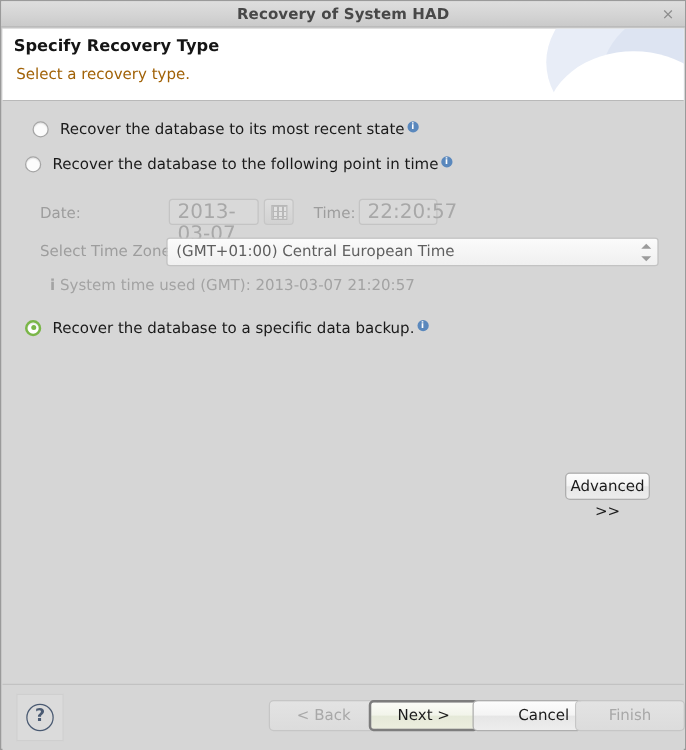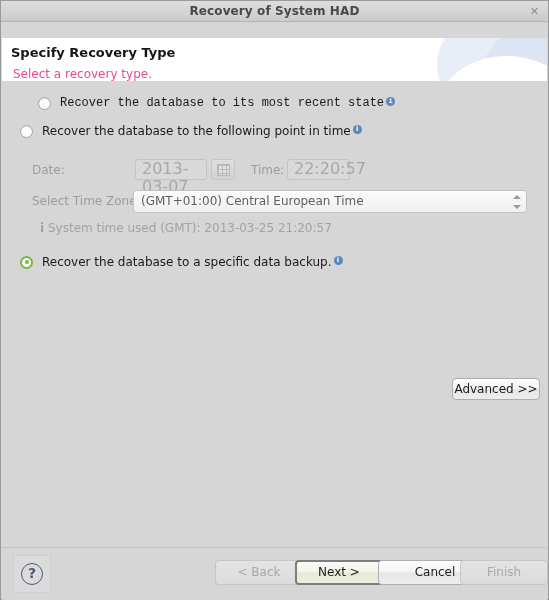--- a/index.html
+++ b/index.html
@@ -62,21 +62,20 @@
   
   #header {
     position: absolute;
     left: 1px;
     top: 22px;
     width: 545px;
     height: 57px;
     background: #ffffff;
     border-bottom: 1px solid #b9b9b9;
     overflow: hidden;
-    margin-top: 15px;
   }
   #header .swoosh1 {
     position: absolute;
     right: -60px;
     top: -38px;
     width: 170px;
     height: 130px;
     border-radius: 50%;
     background: #e8edf7;
   }
@@ -104,21 +103,21 @@
     top: 7px;
     font-size: 13px;
     font-weight: bold;
     color: #151515;
   }
   #header .hsub {
     position: absolute;
     left: 11px;
     top: 29px;
     font-size: 12px;
-    color: #ec4899;
+    color: #a16207;
   }
 
   
   #content {
     position: absolute;
     left: 1px;
     top: 80px;
     width: 545px;
     height: 466px;
     background: #d6d6d6;
@@ -287,21 +286,21 @@
   }
   .btn.default {
     border: 2px solid #7d7d7d;
     background: linear-gradient(to bottom, #fbfcf7 0%, #f2f4ea 48%, #e5e9d8 52%, #eceedf 100%);
   }
 
   #advanced-btn {
     position: absolute;
     left: 450px;
     top: 297px;
-    width: 88px;
+    width: 68px;
     height: 22px;
     line-height: 20px;
   }
 
   
   #footer {
     position: absolute;
     left: 1px;
     top: 546px;
     width: 545px;
@@ -359,21 +358,21 @@
   <div id="header">
     <div class="swoosh1"></div>
     <div class="swoosh2"></div>
     <div class="swoosh3"></div>
     <div class="htitle">Specify Recovery Type</div>
     <div class="hsub">Select a recovery type.</div>
   </div>
 
   <div id="content">
 
-    <div class="radio-row" style="left:36px; top:15px;font-family:Liberation Mono, monospace;">
+    <div class="radio-row" style="left:24px; top:15px;">
       <span class="radio"></span>
       <span class="radio-label">Recover the database to its most recent state</span>
       <span class="info-icon">i</span>
     </div>
 
     <div class="radio-row" style="left:18px; top:43px;">
       <span class="radio"></span>
       <span class="radio-label">Recover the database to the following point in time</span>
       <span class="info-icon">i</span>
     </div>
@@ -389,21 +388,21 @@
     <div class="fld-label" style="left:30px; top:113px;">Select Time Zone:</div>
     <div class="combo" style="left:131px; top:109px; width:394px;">
       <span class="ctext">(GMT+01:00) Central European Time</span>
       <span class="spinner">
         <i class="up"></i>
         <i class="dn"></i>
       </span>
     </div>
 
     <div class="sysline" style="left:38px; top:140px;">
-      <i class="ii">i</i><span>System time used (GMT): 2013-03-25 21:20:57</span>
+      <i class="ii">i</i><span>System time used (GMT): 2013-03-07 21:20:57</span>
     </div>
 
     <div class="radio-row" style="left:18px; top:174px;">
       <span class="radio checked"></span>
       <span class="radio-label">Recover the database to a specific data backup.</span>
       <span class="info-icon">i</span>
     </div>
 
     <div class="btn" id="advanced-btn">Advanced &gt;&gt;</div>
 

